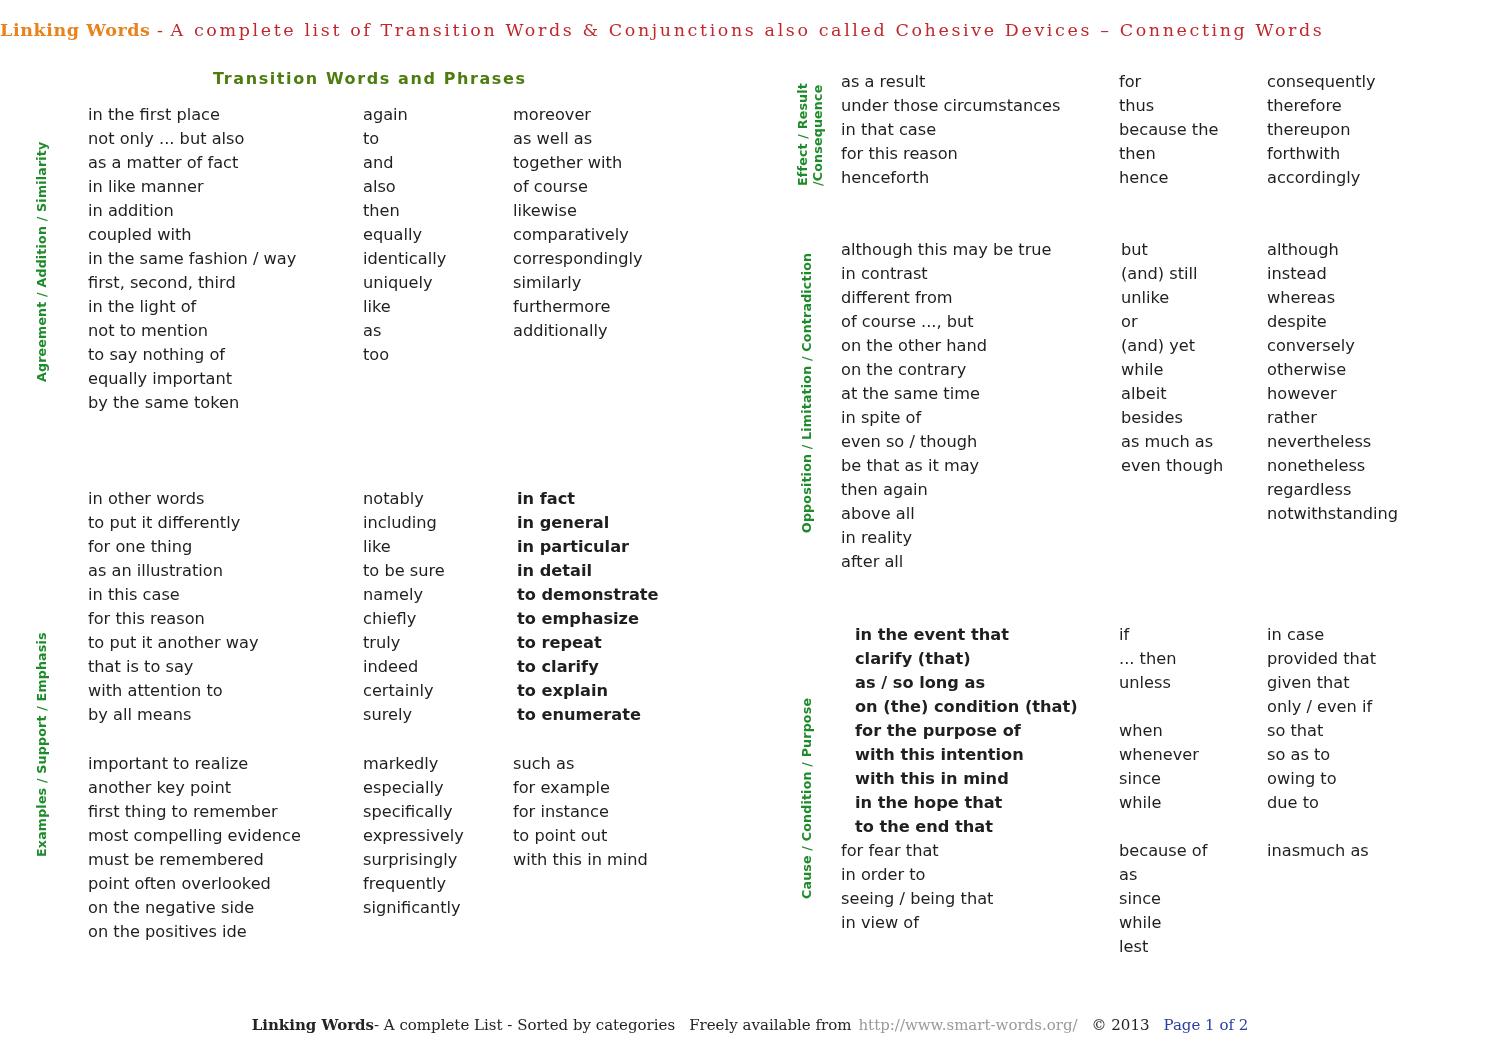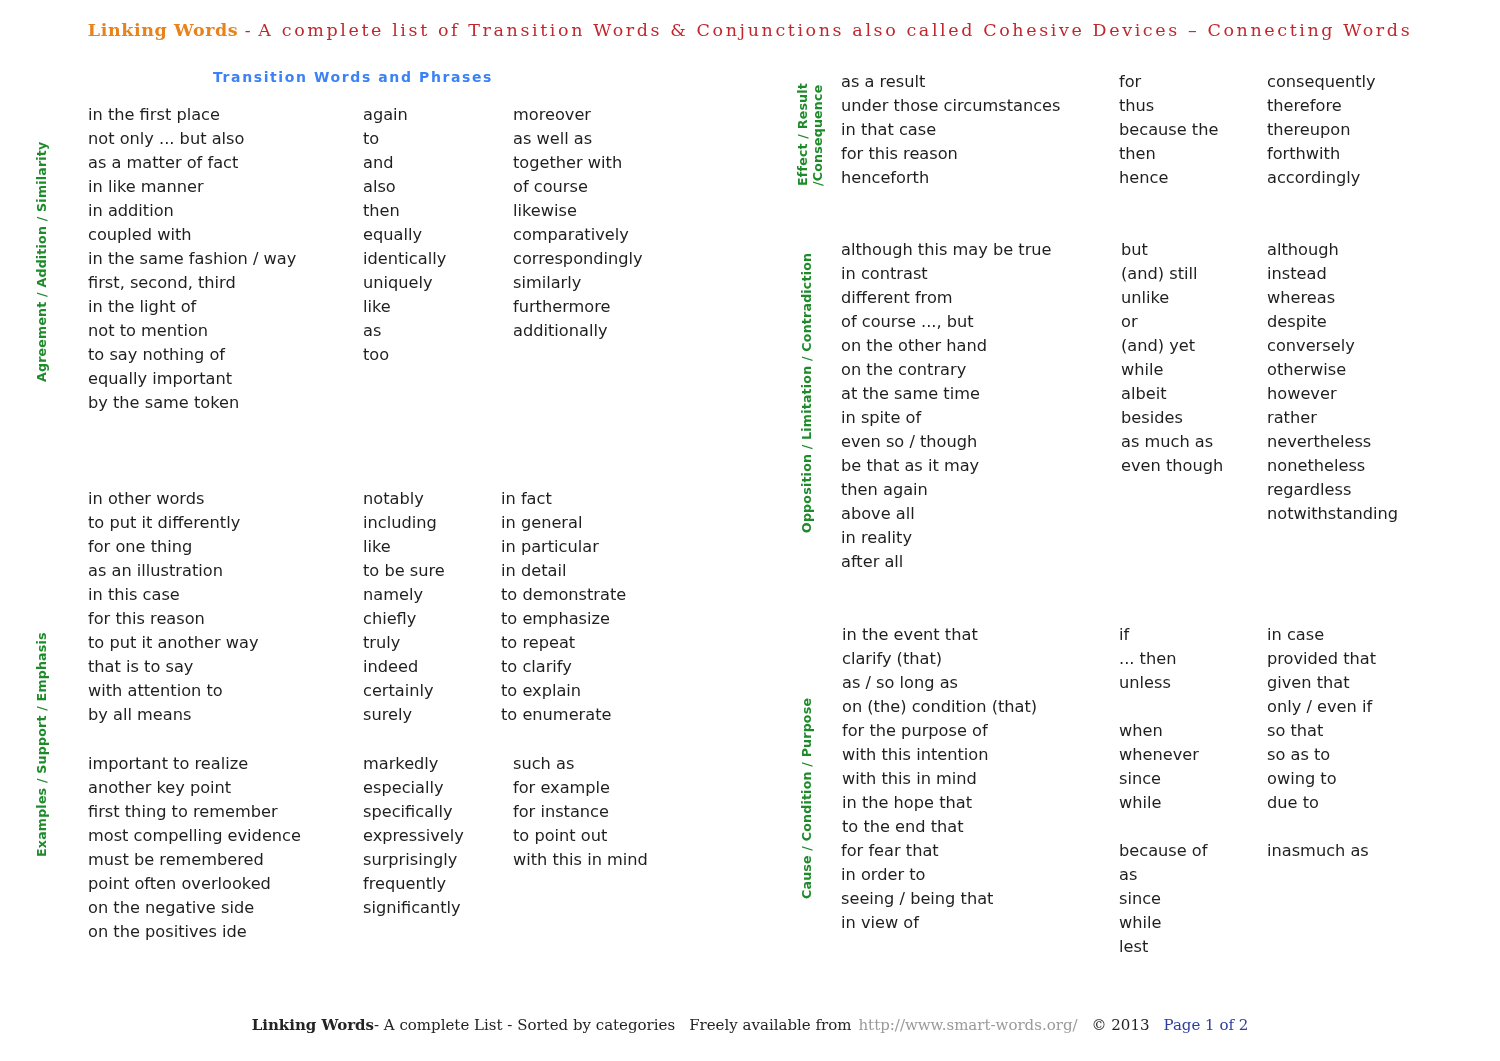--- a/index.html
+++ b/index.html
@@ -15,21 +15,21 @@
     font-family: "DejaVu Sans", "Liberation Sans", sans-serif;
     color: #1a1a1a;
     overflow: hidden;
   }
 
   
   .doc-title {
     position: absolute;
     top: 20px;
     left: 0;
-    width: 1500px;
+    width: 1228px;
     text-align: center;
     font-family: "DejaVu Serif", "Liberation Serif", serif;
     font-size: 17.5px;
     white-space: nowrap;
   }
   .doc-title .brand {
     color: #E8821A;
     font-weight: bold;
     letter-spacing: 0.6px;
   }
@@ -39,23 +39,23 @@
   }
   .doc-title .dash {
     color: #C0272D;
     letter-spacing: 1px;
   }
 
   .section-title {
     position: absolute;
     top: 69px;
     left: 213px;
-    font-size: 14px;
+    font-size: 16px;
     font-weight: bold;
-    color: #3b82f6;
+    color: #4d7c0f;
     letter-spacing: 1.6px;
     white-space: nowrap;
   }
 
   
   .block {
     position: absolute;
   }
   .col {
     position: absolute;
@@ -177,21 +177,21 @@
         <div class="term">including</div>
         <div class="term">like</div>
         <div class="term">to be sure</div>
         <div class="term">namely</div>
         <div class="term">chiefly</div>
         <div class="term">truly</div>
         <div class="term">indeed</div>
         <div class="term">certainly</div>
         <div class="term">surely</div>
       </div>
-      <div class="col" style="left: 413px;">
+      <div class="col" style="left: 429px; font-weight: bold;">
         <div class="term">in fact</div>
         <div class="term">in general</div>
         <div class="term">in particular</div>
         <div class="term">in detail</div>
         <div class="term">to demonstrate</div>
         <div class="term">to emphasize</div>
         <div class="term">to repeat</div>
         <div class="term">to clarify</div>
         <div class="term">to explain</div>
         <div class="term">to enumerate</div>
@@ -289,21 +289,21 @@
         <div class="term">however</div>
         <div class="term">rather</div>
         <div class="term">nevertheless</div>
         <div class="term">nonetheless</div>
         <div class="term">regardless</div>
         <div class="term">notwithstanding</div>
       </div>
     </div>
     <div class="vlabel" style="left: 799px; top: 688px; height: 220px;">Cause / Condition / Purpose</div>
     <div class="block" style="top: 623px; left: 841px;">
-      <div class="col" style="left: 1px;">
+      <div class="col" style="left: 14px; font-weight: bold;">
         <div class="term">in the event that</div>
         <div class="term">clarify (that)</div>
         <div class="term">as / so long as</div>
         <div class="term">on (the) condition (that)</div>
         <div class="term">for the purpose of</div>
         <div class="term">with this intention</div>
         <div class="term">with this in mind</div>
         <div class="term">in the hope that</div>
         <div class="term">to the end that</div>
       </div>

